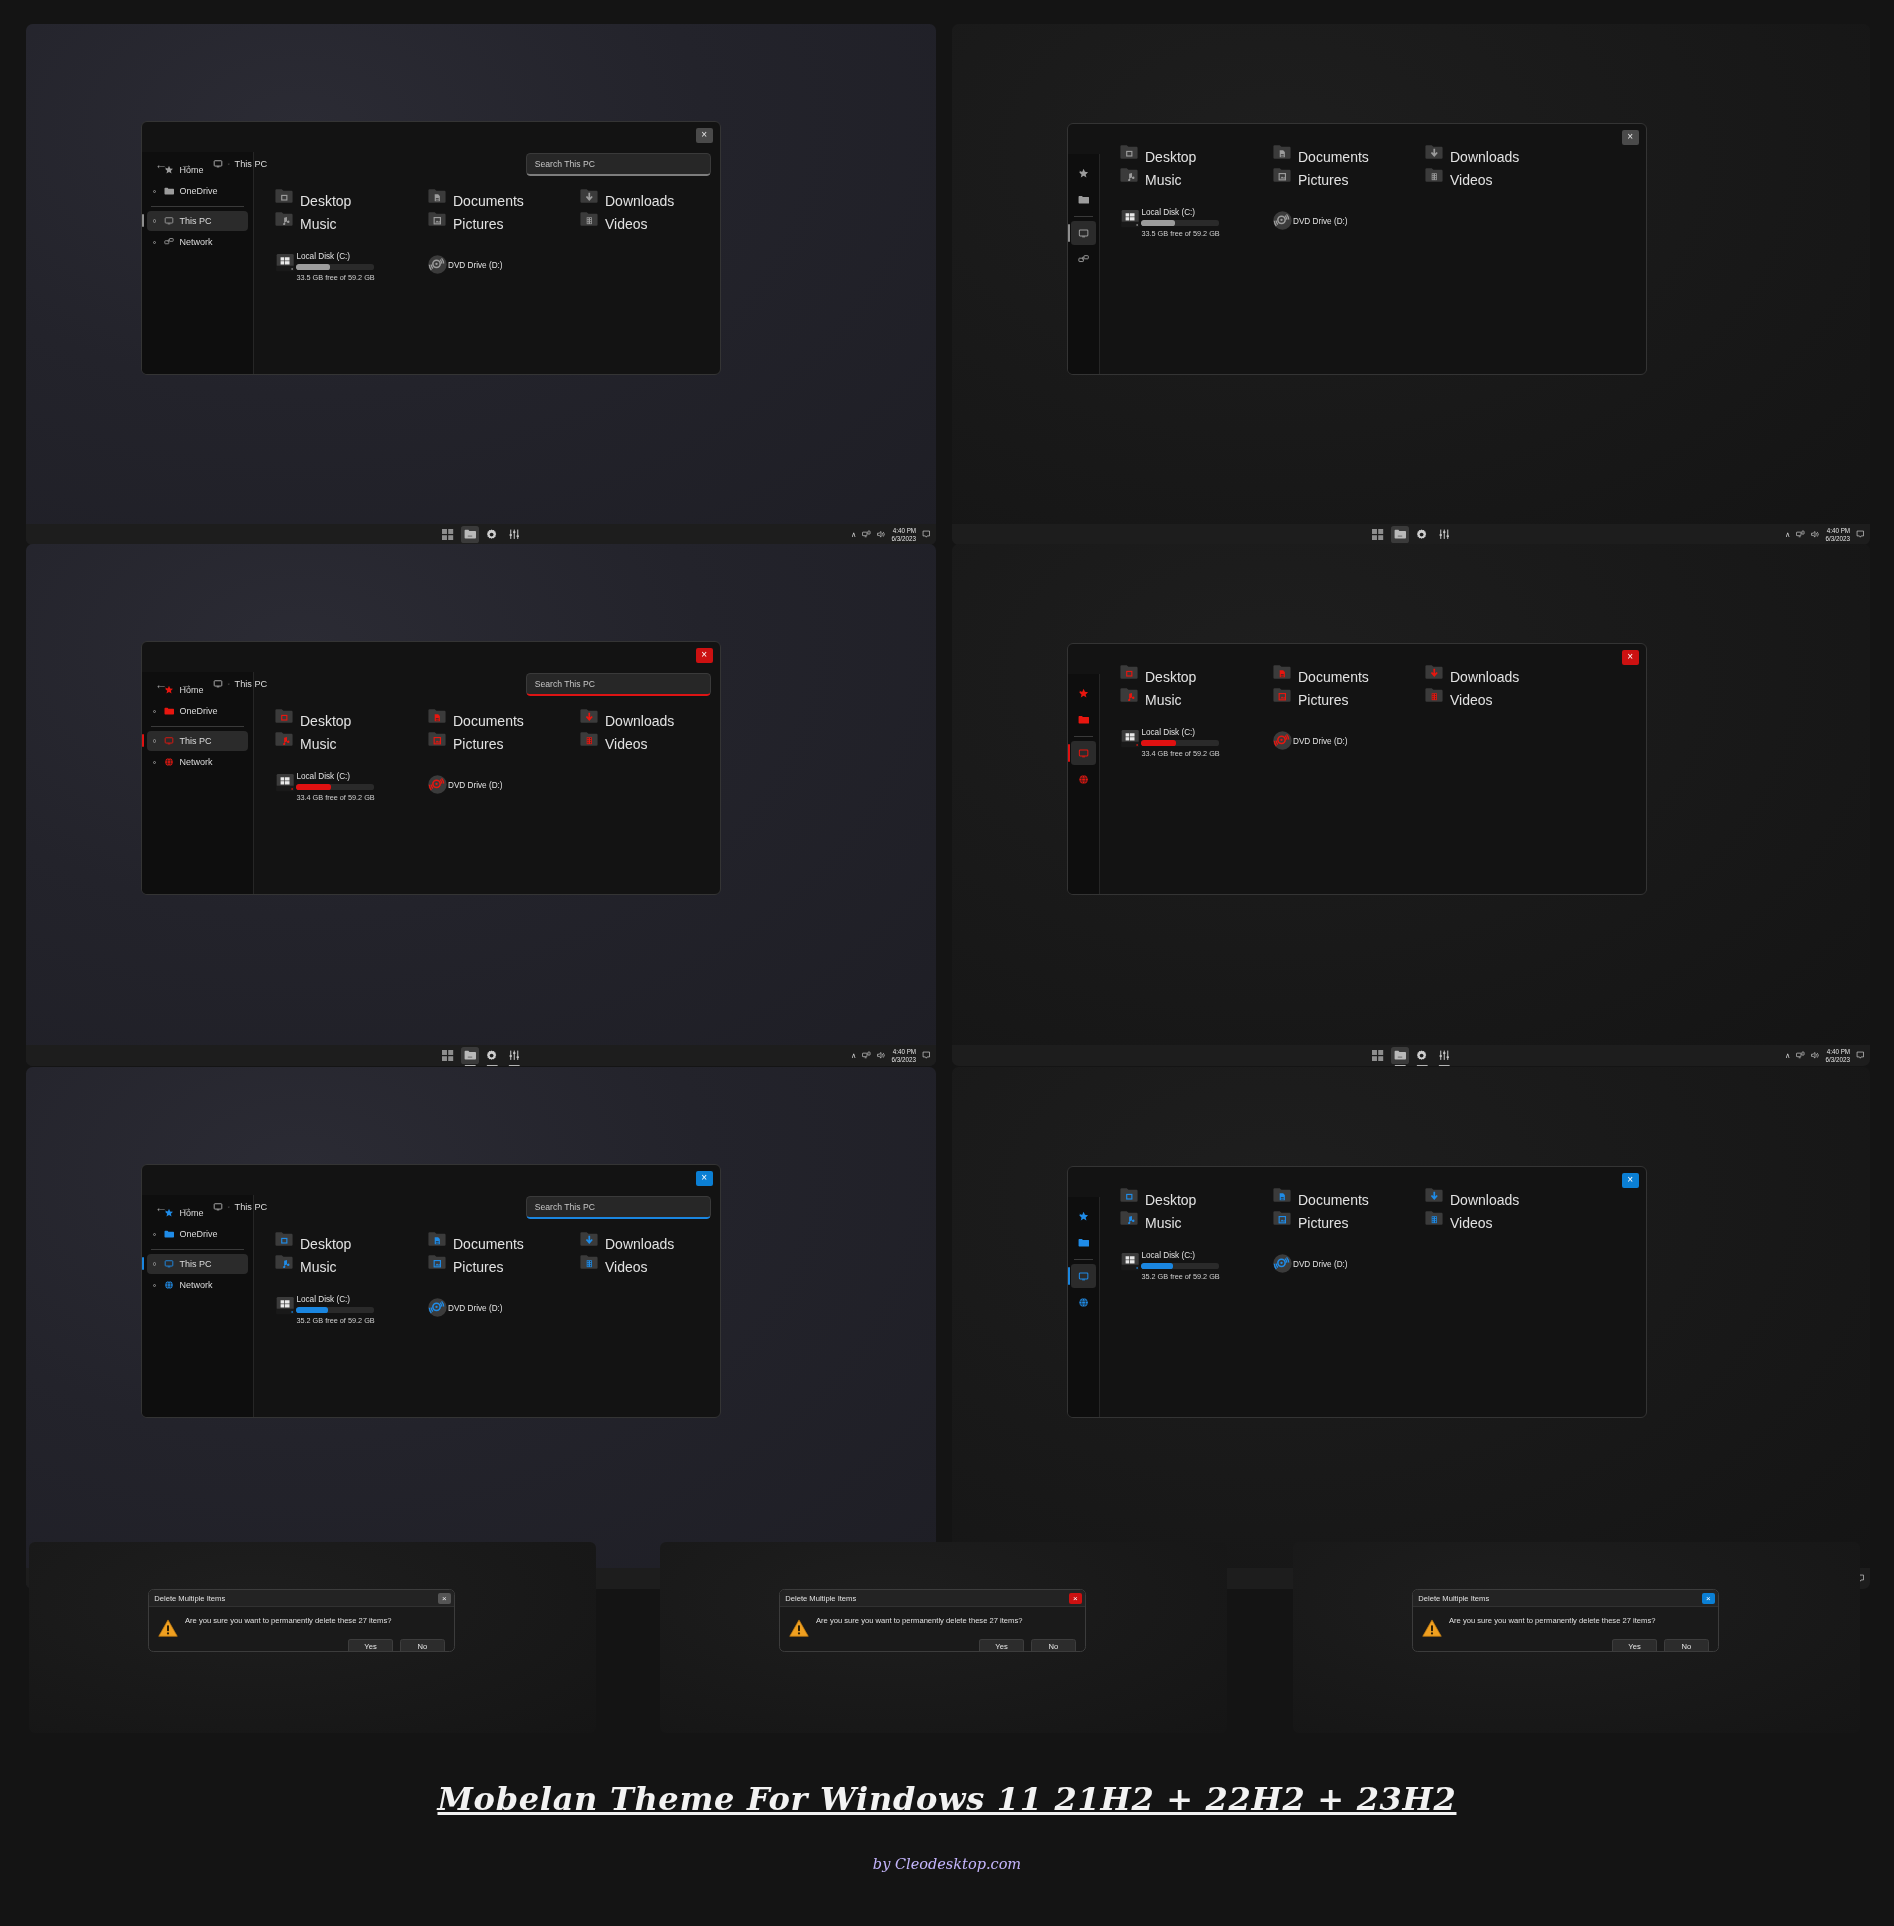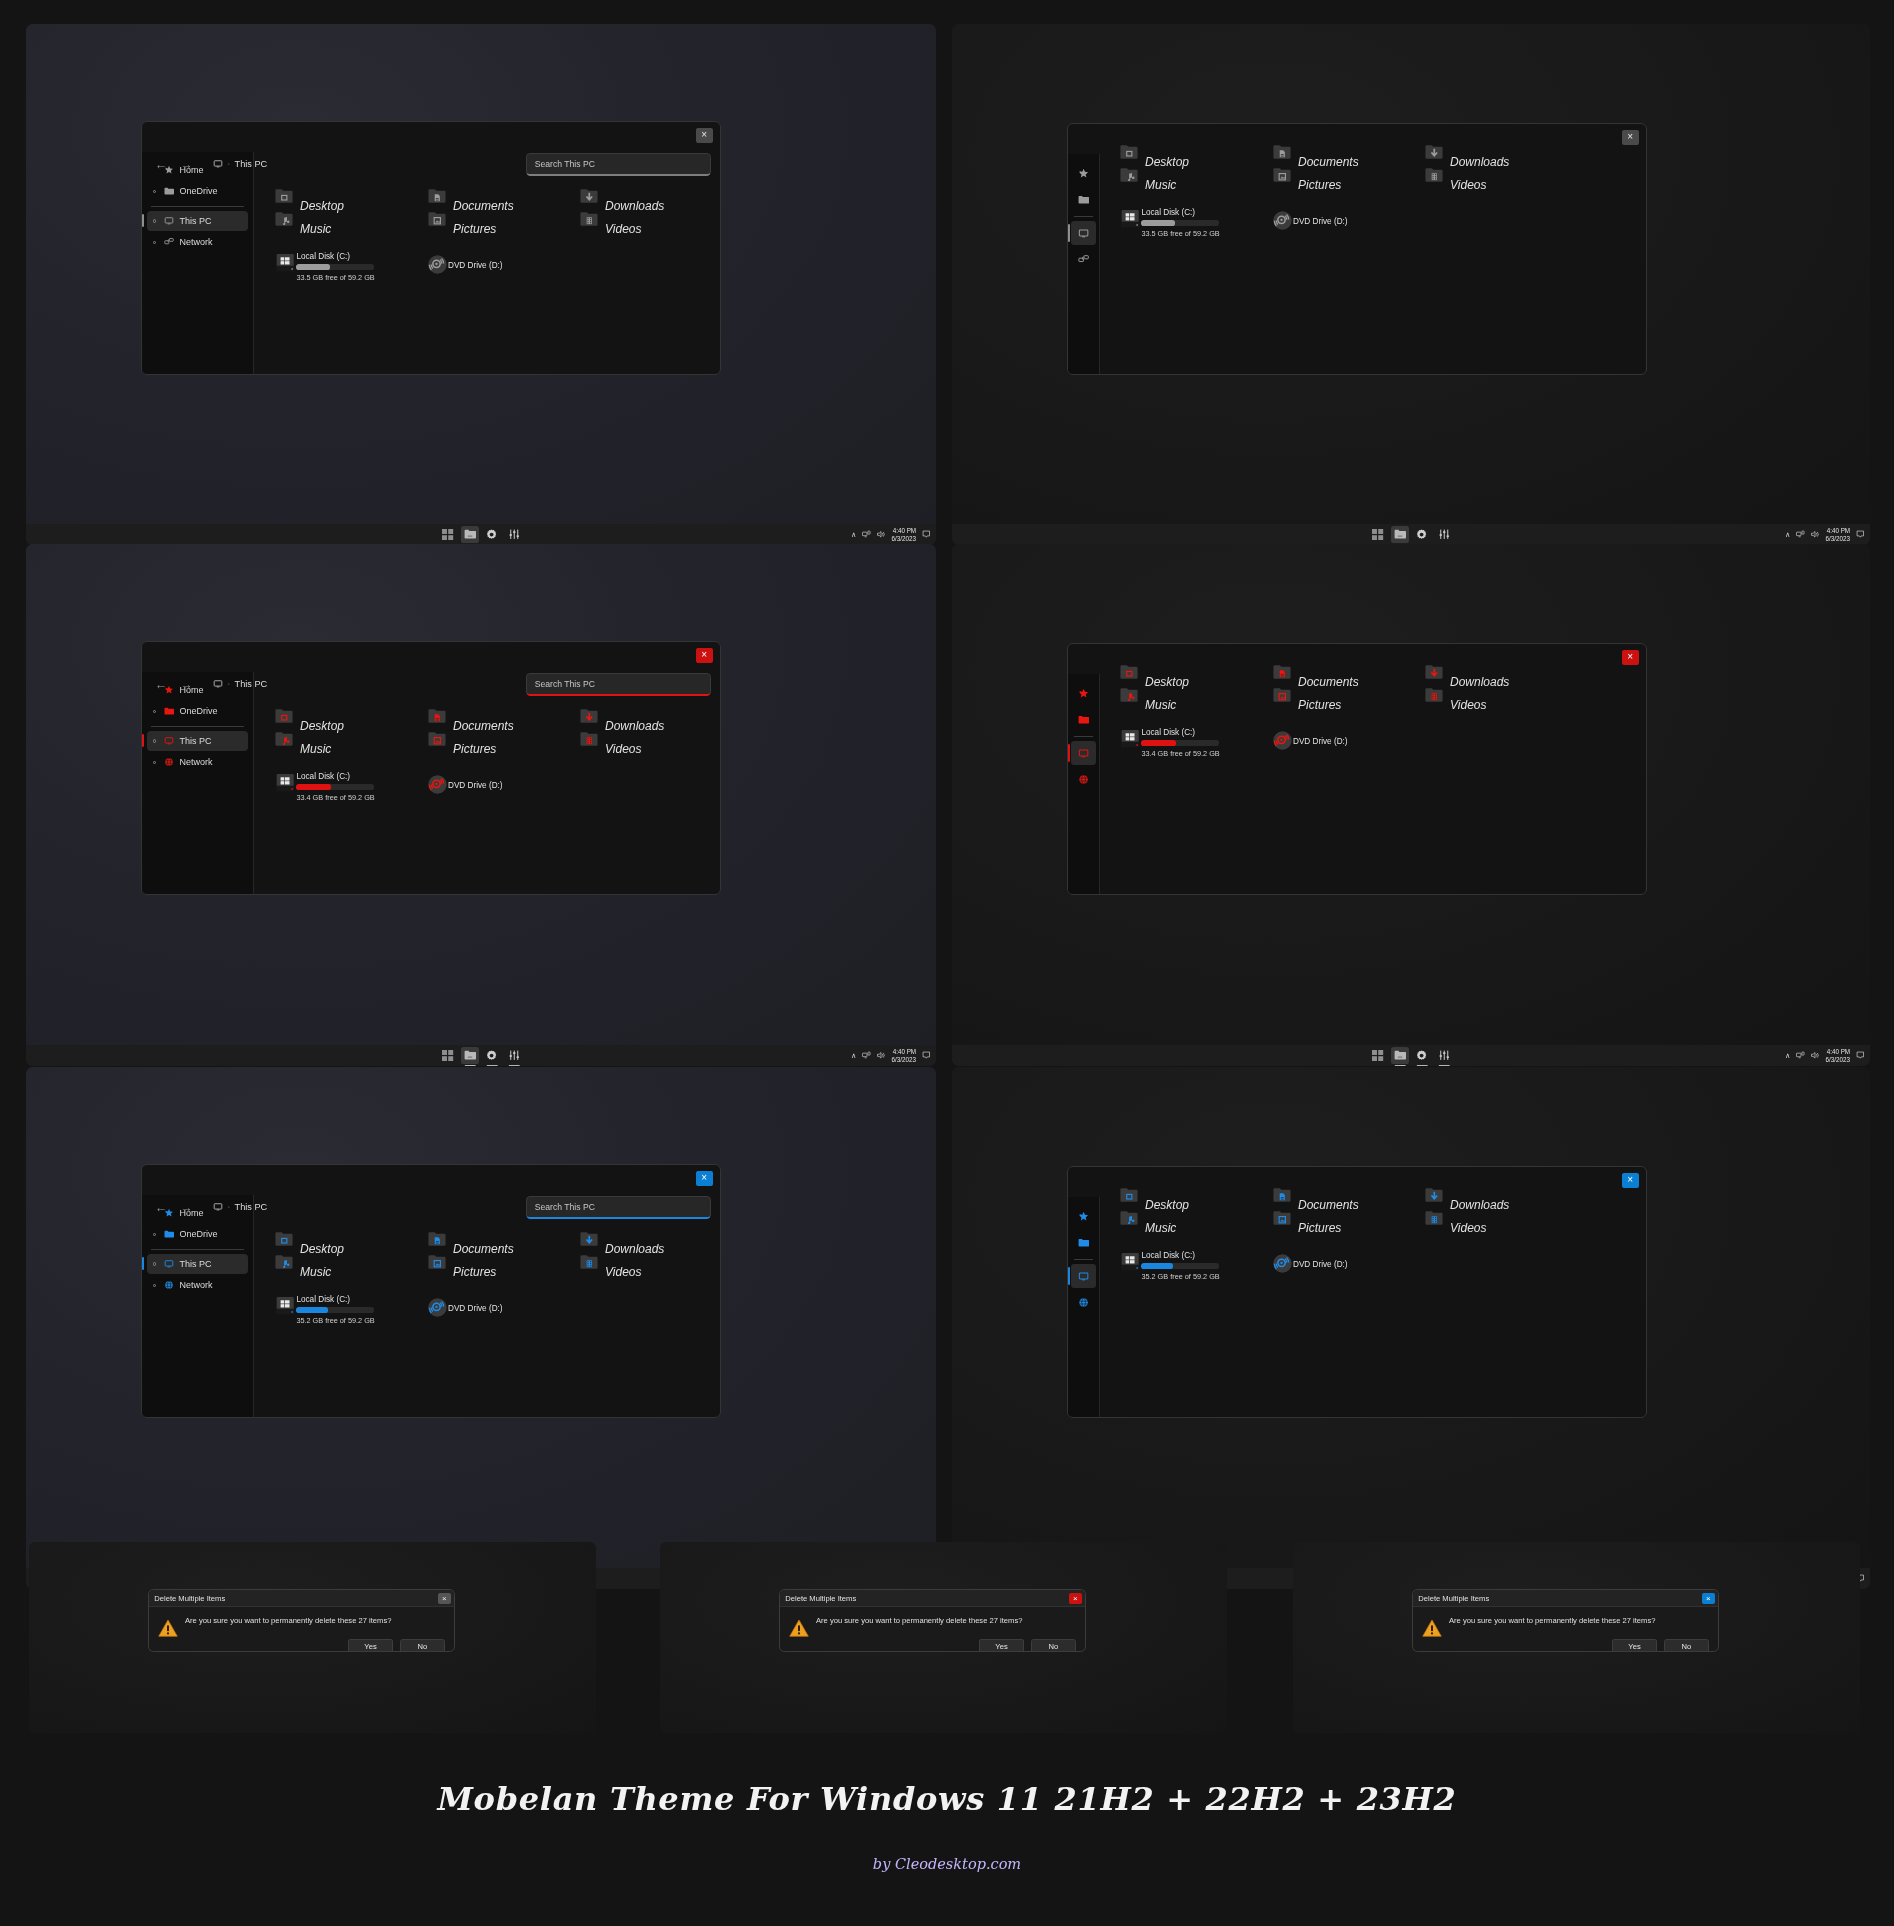--- a/index.html
+++ b/index.html
@@ -102,21 +102,21 @@
   .rail-item.sel::before{
     content:""; position:absolute; left:-2.6px; top:2.6px;
     width:2px; height:18.5px; border-radius:1.3px; background:#8f8f8f;
   }
   .rail-item.sel.red::before{ background:#e01111; }
   .rail-item.sel.blue::before{ background:#1a86e0; }
 
   
   .content{ position:absolute; }
   .fitem{ position:absolute; display:flex; align-items:flex-start; gap:6px; }
-  .fitem .flabel{ font-size:12px; color:#e2e2e2; margin-top:11px; white-space:nowrap;font-style:italic; }
+  .fitem .flabel{ font-size:14px; color:#e2e2e2; margin-top:5px; white-space:nowrap; }
 
   .drive{ position:absolute; display:flex; align-items:flex-start; }
   .drive .dcol{ display:flex; flex-direction:column; }
   .drive .dname{ font-size:8.2px; color:#e2e2e2; white-space:nowrap; }
   .bar{ width:78px; height:6px; border-radius:2.6px; background:#2a2a2a; margin:3.3px 0 2.6px; overflow:hidden; }
   .bar > i{ display:block; height:100%; border-radius:2.6px; background:#9c9c9c; }
   .bar.red > i{ background:#e01111; }
   .bar.blue > i{ background:#1a86e0; }
   .dfree{ font-size:7.3px; color:#cfcfcf; white-space:nowrap; }
 
@@ -172,21 +172,21 @@
     font-size:7.6px; color:#e7e7e7;
   }
   .dbtn.yes{ border-bottom:2px solid #8c8c8c; }
   .dbtn.yes.red{ border-bottom-color:#e01111; }
   .dbtn.yes.blue{ border-bottom-color:#1a86e0; }
 
   
   .footer-title{
     position:absolute; left:0; right:0; top:1780px; text-align:center;
     font-family:"DejaVu Serif", serif; font-style:italic; font-weight:700;
-    font-size:32px; color:#f2f2f2; letter-spacing:0.7px;
+    font-size:32px; color:#f2f2f2; letter-spacing:0.7px;text-decoration:underline;
   }
   .footer-sub{
     position:absolute; left:0; right:0; top:1856px; text-align:center;
     font-family:"DejaVu Serif", serif; font-style:italic;
     font-size:14.5px; color:#c4b5fd;
   }
   svg{ display:block; }
 </style>
 </head>
 <body>

